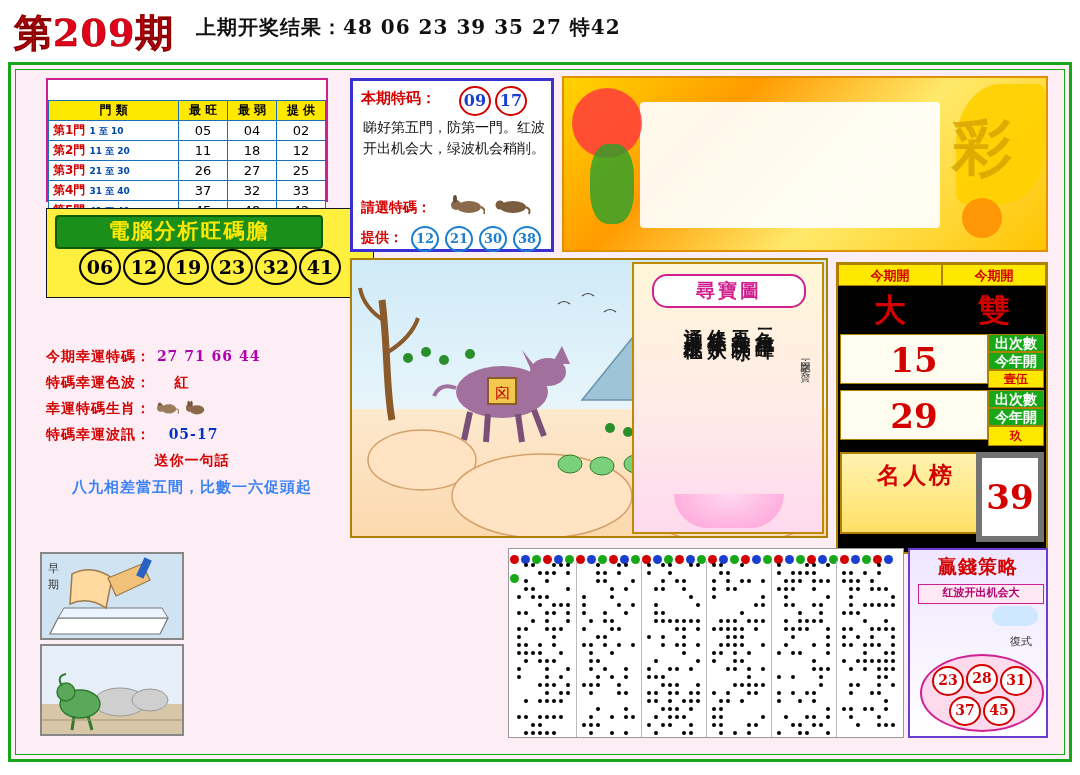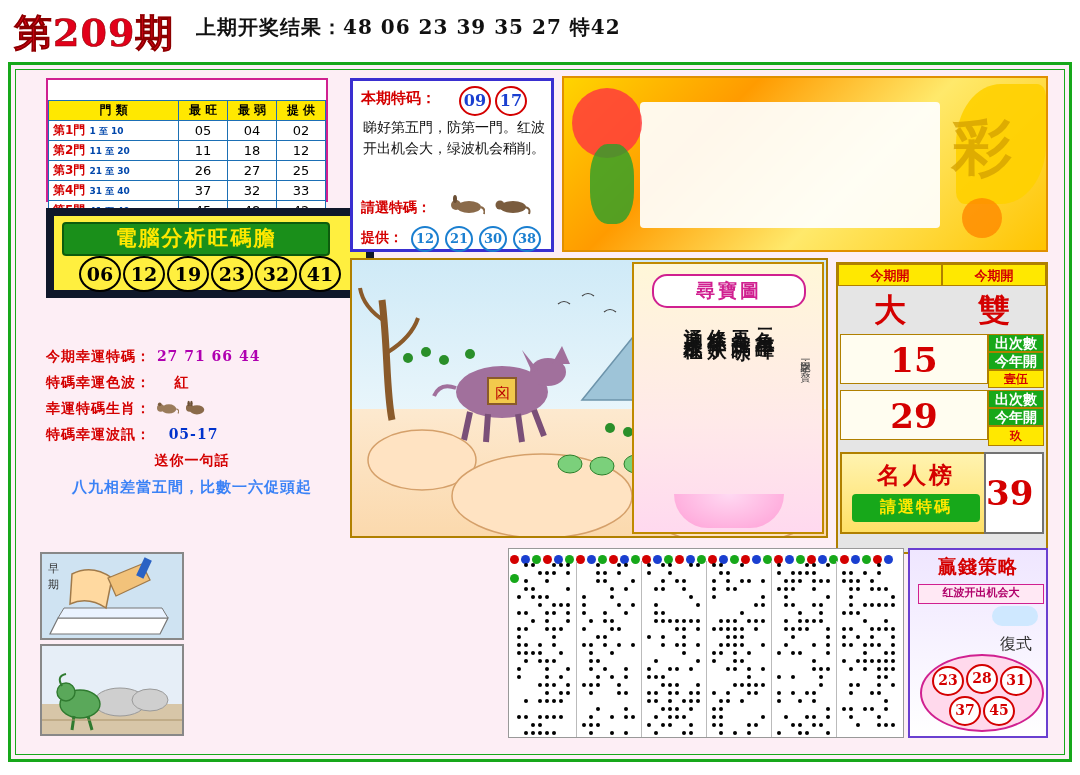--- a/index.html
+++ b/index.html
@@ -57,21 +57,21 @@
     border:1px solid #1b6fb5;font-size:13px;text-align:center;height:17px;
     font-family:"DejaVu Sans","Liberation Sans",sans-serif;
   }
   table.mt th{background:#ffe800;color:#000;font-weight:bold;font-size:12px;}
   table.mt td{background:#fff;color:#000;}
   table.mt td.lbl{color:#d40000;font-weight:bold;font-size:12px;text-align:left;padding-left:4px;white-space:nowrap;}
   .sml{font-size:9px;color:#0047ab;}
 
   
   #analysis{left:46px;top:208px;width:328px;height:90px;
-    border:8px solid #0f172a;background:#ffef3f;}
+    border:1px solid #0f172a;background:#ffef3f;}
   #analysis .an-title{
     position:absolute;left:8px;top:6px;width:264px;height:30px;
     background:#1a8f1a;border:2px solid #0d5c0d;border-radius:4px;
     color:#ffe800;font-weight:bold;font-size:21px;text-align:center;line-height:28px;
     font-family:"DejaVu Serif","Liberation Serif",serif;letter-spacing:2px;
   }
   #analysis .nums{position:absolute;left:0;top:40px;width:100%;text-align:center;}
   #analysis .nums span{
     display:inline-block;width:38px;height:32px;line-height:32px;
     border:2px solid #000;border-radius:50%;
@@ -159,21 +159,21 @@
     display:flex;flex-direction:row-reverse;justify-content:center;gap:2px;}
   #treasure .vcol{writing-mode:vertical-rl;text-orientation:upright;
     font-family:"DejaVu Serif","Liberation Serif",serif;
     font-size:19px;font-weight:bold;color:#111;line-height:22px;letter-spacing:3px;}
   #treasure .sign{position:absolute;right:10px;top:90px;writing-mode:vertical-rl;
     font-size:10px;color:#444;font-family:"DejaVu Serif","Liberation Serif",serif;}
   #treasure .lotus{position:absolute;left:40px;bottom:4px;width:110px;height:34px;
     background:radial-gradient(ellipse at 50% 0%,#ffd9f2,#ff9fd6);border-radius:0 0 55px 55px;}
 
   
-  #rbox{left:836px;top:262px;width:212px;height:292px;border:2px solid #b08000;background:#e5e5e5;}
+  #rbox{left:836px;top:262px;width:212px;height:292px;border:2px solid #b08000;background:#000000;}
   .rhdr{position:absolute;top:0;height:22px;line-height:22px;text-align:center;
     background:#ffe800;color:#d40000;font-weight:bold;font-size:13px;border:1px solid #b08000;
     box-sizing:border-box;font-family:"DejaVu Serif","Liberation Serif",serif;}
   .rhdr.l{left:0;width:50%;} .rhdr.r{left:50%;width:50%;}
   .bigchar{position:absolute;top:26px;height:40px;line-height:40px;text-align:center;
     font-size:32px;font-weight:bold;color:#d40000;
     font-family:"DejaVu Serif","Liberation Serif",serif;}
   .bigchar.l{left:0;width:50%;} .bigchar.r{left:50%;width:50%;}
   .numbig{position:absolute;left:2px;width:148px;height:50px;line-height:50px;text-align:center;
     font-size:34px;font-weight:bold;color:#d40000;border:1px solid #b08000;box-sizing:border-box;
@@ -183,22 +183,22 @@
   .sc-green{background:#17a81a;color:#fff;}
   .sc-yellow{background:#ffe800;color:#d40000;}
   #famous{position:absolute;left:2px;top:188px;width:148px;height:78px;
     border:2px solid #b08000;background:linear-gradient(180deg,#fff3b0,#ffe066);}
   #famous .f1{position:absolute;left:0;top:6px;width:100%;text-align:center;font-size:23px;
     font-weight:bold;color:#d40000;letter-spacing:3px;font-family:"DejaVu Serif","Liberation Serif",serif;}
   #famous .f2{position:absolute;left:10px;top:40px;width:128px;height:28px;line-height:26px;
     text-align:center;background:#17a81a;color:#ffe800;border-radius:4px;font-weight:bold;font-size:16px;
     letter-spacing:2px;font-family:"DejaVu Serif","Liberation Serif",serif;}
   #lastnum{position:absolute;right:2px;top:188px;width:56px;height:78px;
-    border:2px solid #737373;background:#fff;color:#d40000;font-weight:bold;font-size:34px;
-    line-height:78px;font-family:"DejaVu Serif","Liberation Serif",serif;}
+    border:6px solid #737373;background:#fff;color:#d40000;font-weight:bold;font-size:34px;
+    text-align:center;line-height:78px;font-family:"DejaVu Serif","Liberation Serif",serif;}
 
   
   #botpic1{left:40px;top:552px;width:144px;height:88px;border:2px solid #888;background:#dbe9f5;overflow:hidden;}
   #botpic2{left:40px;top:644px;width:144px;height:92px;border:2px solid #888;background:#e6eef7;overflow:hidden;}
 
   
   #dots{left:508px;top:548px;width:396px;height:190px;border:1px solid #999;background:#fff;}
   #dots .topbar{position:absolute;left:0;top:0;width:100%;height:9px;}
   #dots .topbar i{display:inline-block;width:9px;height:9px;border-radius:50%;margin:0 1px;}
   #dotgrid{position:absolute;left:2px;top:12px;width:392px;height:176px;}
@@ -207,21 +207,21 @@
 
   
   #brbox{left:908px;top:548px;width:140px;height:190px;border:2px solid #6a3fd0;
     background:linear-gradient(180deg,#efe6ff,#ffffff);}
   #brbox .bt{position:absolute;left:0;top:4px;width:100%;text-align:center;
     font-size:19px;font-weight:bold;color:#d40000;letter-spacing:1px;
     font-family:"DejaVu Serif","Liberation Serif",serif;}
   #brbox .bs{position:absolute;left:8px;top:34px;width:124px;height:18px;line-height:16px;
     text-align:center;border:1px solid #d02090;background:#ffe8f4;color:#b0006a;font-size:11px;
     font-weight:bold;font-family:"DejaVu Serif","Liberation Serif",serif;}
-  #brbox .fs{position:absolute;right:14px;top:84px;font-size:16px;color:#333;
+  #brbox .fs{position:absolute;right:14px;top:84px;font-size:11px;color:#333;
     font-family:Liberation Sans, sans-serif;}
   #brbox .oval{position:absolute;left:10px;top:104px;width:120px;height:74px;border:2px solid #d02090;
     border-radius:50%;background:#ffd9ec;}
   #brbox .bn{position:absolute;width:28px;height:26px;line-height:24px;text-align:center;
     border:2px solid #d40000;border-radius:50%;color:#d40000;font-weight:bold;font-size:14px;
     background:#fff;font-family:"DejaVu Serif","Liberation Serif",serif;}
   #brbox .bn1{left:22px;top:116px;} #brbox .bn2{left:56px;top:114px;} #brbox .bn3{left:90px;top:116px;}
   #brbox .bn4{left:39px;top:146px;} #brbox .bn5{left:73px;top:146px;}
   #brbox .cloud{position:absolute;right:8px;top:56px;width:46px;height:20px;background:#cfe8ff;border-radius:10px;}
 </style>
@@ -418,21 +418,20 @@
     <div class="numbig" style="top:70px">15</div>
     <div class="numbig" style="top:126px">29</div>
     <div class="sidecell sc-green" style="top:70px;height:18px;line-height:16px">出次數</div>
     <div class="sidecell sc-green" style="top:88px;height:18px;line-height:16px">今年開</div>
     <div class="sidecell sc-yellow" style="top:106px;height:18px;line-height:16px;font-size:12px">壹伍</div>
     <div class="sidecell sc-green" style="top:126px;height:18px;line-height:16px">出次數</div>
     <div class="sidecell sc-green" style="top:144px;height:18px;line-height:16px">今年開</div>
     <div class="sidecell sc-yellow" style="top:162px;height:20px;line-height:18px;font-size:12px">玖</div>
     <div id="famous">
       <div class="f1">名人榜</div>
-      <div class="f2">請選特碼</div>
     </div>
     <div id="lastnum">39</div>
   </div>
 
   <div class="panel" id="botpic1">
     <svg style="width:144px;height:88px">
       <rect x="0" y="0" width="144" height="88" fill="#cfe3f2"></rect>
       <path d="M16,64 h110 l-8,16 H8 z" fill="#ffffff" stroke="#777" stroke-width="1.2"></path>
       <path d="M16,64 h110 l-6,-10 H22 z" fill="#eaf3ff" stroke="#777" stroke-width="1"></path>
       <path d="M30,20 q20,-10 40,4 l-6,30 q-18,-12 -36,-4 z" fill="#ffd9a0" stroke="#a07a4a" stroke-width="1.5"></path>

